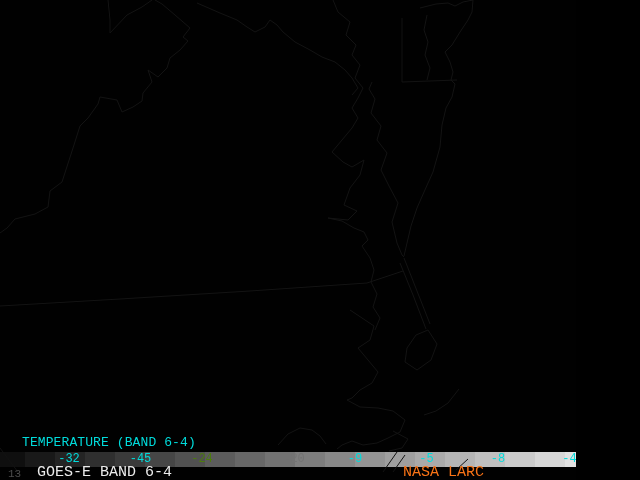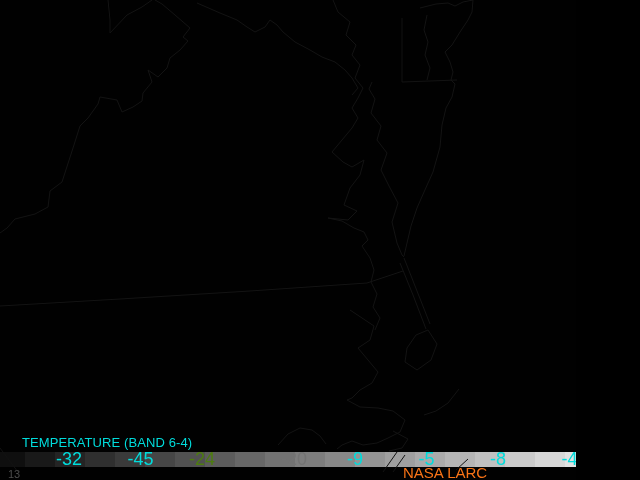--- a/index.html
+++ b/index.html
@@ -1,30 +1,30 @@
 <!DOCTYPE html>
 <html><head>
 <meta charset="utf-8">
 <style>
   html,body{margin:0;padding:0;background:#000;}
   .screen{
     position:relative;width:576px;height:480px;overflow:hidden;
     background:#010101;
-    font-family:Liberation Sans, sans-serif;
+    font-family:Liberation Mono, monospace;
   }
   .overlay-svg{position:absolute;left:0;top:0;width:640px;height:480px;z-index:2;}
   .colorbar{position:absolute;left:0;top:452px;width:640px;height:15px;display:flex;z-index:1;}
   .colorbar .seg{height:100%;}
   .product-title{
     position:absolute;left:22px;top:435px;z-index:4;
     font-size:13px;letter-spacing:0.1px;white-space:pre;
   }
   .tick{
     position:absolute;top:452px;height:15px;line-height:15px;z-index:3;
-    font-size:18px;transform:translateX(-50%);white-space:pre;
+    font-size:12px;transform:translateX(-50%);white-space:pre;
   }
   .footer-text{
     position:absolute;top:466px;z-index:4;font-size:15px;line-height:13px;white-space:pre;
   }
   .frame-number{
     position:absolute;left:8px;top:468px;z-index:3;font-size:11px;line-height:13px;
   }
 </style>
 </head>
 <body>
@@ -90,14 +90,15 @@
       <span class="tick" style="left: 140.5px; color: rgb(0, 220, 220);">-45</span>
       <span class="tick" style="left: 202px; color: #4d7c0f;">-24</span>
       <span class="tick" style="left: 294px; color: #737373;">-20</span>
       <span class="tick" style="left: 355px; color: rgb(0, 220, 220);">-9</span>
       <span class="tick" style="left: 426.5px; color: rgb(0, 220, 220);">-5</span>
       <span class="tick" style="left: 498px; color: rgb(0, 220, 220);">-8</span>
       <span class="tick" style="left: 569.5px; color: rgb(0, 220, 220);">-4</span>
     </div>
 
   <span class="frame-number" style="color: rgb(77, 77, 77);">13</span>
+  <span class="footer-text" style="left: 37px; color: rgb(235, 235, 235);">GOES-E BAND 6-4</span>
   <span class="footer-text" style="left: 403px; color: #f97316;">NASA LARC</span>
 </div>
 
 </body></html>

